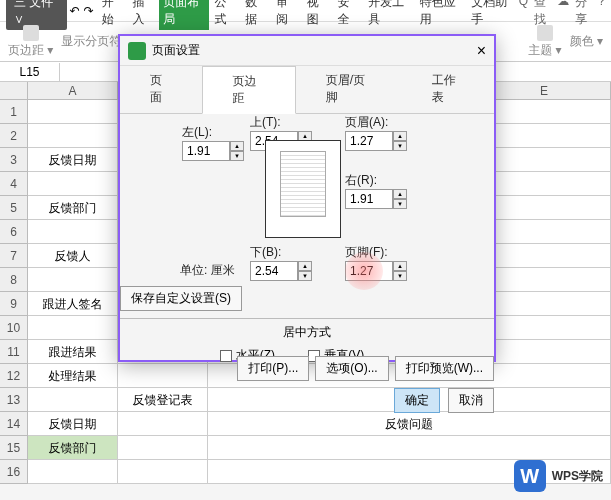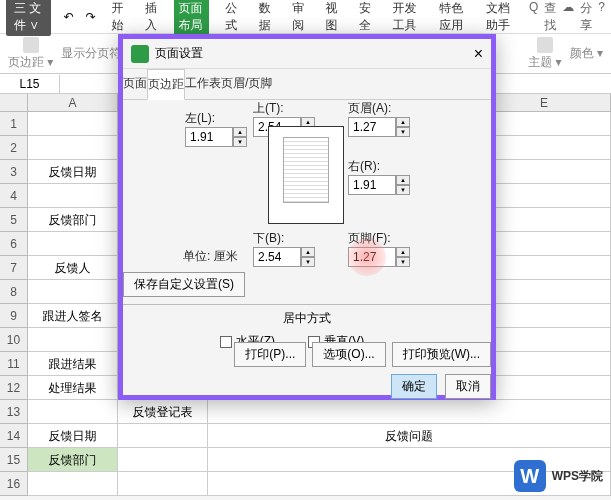--- a/index.html
+++ b/index.html
@@ -1,18 +1,18 @@
 <!DOCTYPE html>
 <html><head>
 <meta charset="utf-8">
 <style>
 * { box-sizing: border-box; margin: 0; padding: 0; font-family: "Microsoft YaHei", sans-serif; font-size: 12px; }
 body { background: #f5f5f5; width: 611px; height: 500px; overflow: hidden; position: relative; }
 
-.menubar { background: #fff; height: 34px; display: flex; align-items: center; padding: 0 6px; gap: 12px; border-bottom: 1px solid #ddd; }
+.menubar { background: #fff; height: 22px; display: flex; align-items: center; padding: 0 6px; gap: 2px; border-bottom: 1px solid #ddd; }
 .menubar .file { background: #555; color: #fff; padding: 2px 8px; border-radius: 2px; }
 .menubar .tab { padding: 2px 4px; color: #333; }
 .menubar .tab.active { background: #2e9b47; color: #fff; }
 .menubar .right { margin-left: auto; display: flex; gap: 6px; color: #666; }
 .menubar .icon { width: 14px; height: 14px; display: inline-block; }
 
 .toolbar { background: #fff; height: 40px; border-bottom: 1px solid #ccc; display: flex; align-items: center; padding: 0 8px; gap: 8px; color: #888; font-size: 11px; }
 .tool-btn { display: flex; flex-direction: column; align-items: center; gap: 1px; }
 .tool-ico { width: 16px; height: 16px; background: #ddd; border-radius: 2px; }
 
@@ -24,26 +24,26 @@
 .corner { width: 28px; border-right: 1px solid #bbb; }
 .ch { width: 90px; border-right: 1px solid #bbb; text-align: center; color: #555; line-height: 18px; }
 .rows { }
 .row { display: flex; height: 24px; }
 .row .rh { width: 28px; background: #eee; border-right: 1px solid #bbb; border-bottom: 1px solid #bbb; text-align: center; color: #555; line-height: 24px; }
 .row .cell { border-right: 1px solid #ccc; border-bottom: 1px solid #ccc; line-height: 24px; text-align: center; }
 .row .cell.a { width: 90px; }
 .row .cell.b { width: 90px; }
 .row .cell.rest { flex: 1; }
 
-.dialog { position: absolute; left: 118px; top: 34px; width: 378px; height: 366px; background: #f4f4f4; border: 5px solid #8b5cf6; box-shadow: 0 4px 20px rgba(0,0,0,.3); }
+.dialog { position: absolute; left: 118px; top: 34px; width: 378px; height: 328px; background: #f4f4f4; border: 2px solid #8b5cf6; box-shadow: 0 4px 20px rgba(0,0,0,.3); }
 .dlg-title { height: 30px; display: flex; align-items: center; padding: 0 8px; border-bottom: 1px solid #ddd; }
 .dlg-title .logo { width: 18px; height: 18px; background: #2e9b47; border-radius: 3px; margin-right: 6px; }
 .dlg-title .close { margin-left: auto; font-size: 16px; cursor: pointer; }
 .dlg-tabs { display: flex; border-bottom: 1px solid #ccc; background: #f4f4f4; }
-.dlg-tab { padding: 6px 0; color: #333; }
+.dlg-tab { padding: 6px 30px; color: #333; }
 .dlg-tab.active { background: #fff; border: 1px solid #ccc; border-bottom: 1px solid #fff; margin-bottom: -1px; }
 .dlg-body { padding: 10px 14px; position: relative; height: 300px; }
 
 .spin { display: inline-flex; align-items: center; }
 .spin input { width: 48px; height: 20px; border: 1px solid #999; padding: 0 4px; }
 .spin .btns { display: flex; flex-direction: column; }
 .spin .sb { width: 14px; height: 10px; border: 1px solid #999; background: #eee; font-size: 7px; line-height: 8px; text-align: center; }
 
 .lbl { font-size: 12px; color: #222; }
 .pos { position: absolute; }
@@ -226,22 +226,22 @@
 
 <div class="dialog">
   <div class="dlg-title">
     <div class="logo"></div>
     <span>页面设置</span>
     <span class="close">×</span>
   </div>
   <div class="dlg-tabs">
     <div class="dlg-tab">页面</div>
     <div class="dlg-tab active">页边距</div>
+    <div class="dlg-tab">页眉/页脚</div>
     <div class="dlg-tab">工作表</div>
-    <div class="dlg-tab">页眉/页脚</div>
   </div>
   <div class="dlg-body">
     <div class="pos" style="left:130px;top:0"><span class="lbl">上(T):</span><br>
       <span class="spin">
           <input value="2.54" style="">
           <span class="btns">
             <span class="sb">▴</span>
             <span class="sb">▾</span>
           </span>
         </span>

